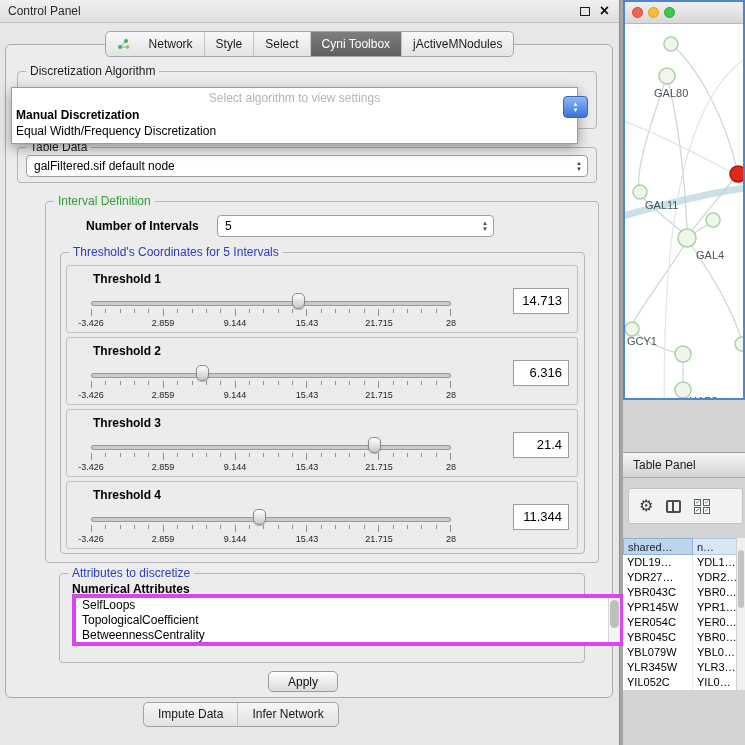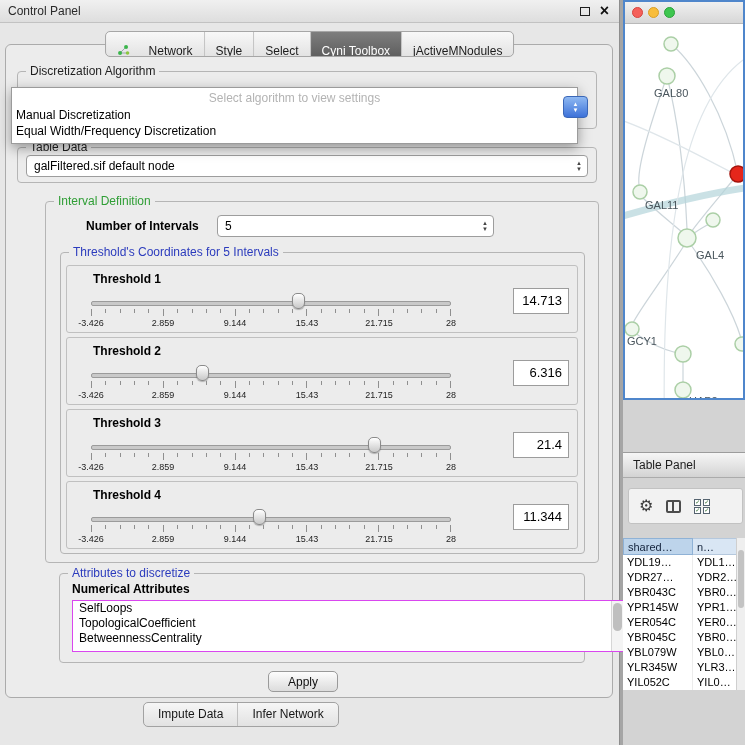--- a/index.html
+++ b/index.html
@@ -14,41 +14,41 @@
   .titlebar{position:absolute;left:0;right:0;top:0;height:22px;background:linear-gradient(#f0f0f0,#dedede);
             border-bottom:1px solid #c2c2c2}
   .tb-title{position:absolute;left:8px;top:0;line-height:22px;font-size:12px;color:#2a2a2a}
   .tb-icons{position:absolute;right:10px;top:0;height:22px;display:flex;align-items:center;gap:10px}
   .float-icon{width:10px;height:9px;border:1.5px solid #1d1d1d;display:inline-block;box-sizing:border-box}
   .close-icon{font-size:16px;font-weight:bold;color:#101010;line-height:20px}
 
   .tab-strip{position:absolute;top:31px;left:50%;transform:translateX(-50%);height:24px;display:flex;
              background:linear-gradient(#f8f8f8,#e3e3e3);border:1px solid #a6a6a6;border-radius:5px;
              z-index:5;overflow:hidden;white-space:nowrap}
-  .tab{display:flex;align-items:flex-start;gap:19px;padding:12px 11px;font-size:12px;color:#1c1c1c;
+  .tab{display:flex;align-items:center;gap:19px;padding:0 11px;font-size:12px;color:#1c1c1c;
        border-right:1px solid #c3c3c3;cursor:default}
   .tab:last-child{border-right:none}
   .tab.selected{background:linear-gradient(#7e7e7e,#5f5f5f);color:#fff}
 
   .content-frame{position:absolute;left:5px;top:44px;width:608px;bottom:47px;border:1px solid #ababab;
                  border-radius:6px;background:#ececec;box-sizing:border-box}
 
   .group{position:absolute;border:1px solid #b5b5b5;border-radius:4px;box-sizing:border-box}
   .group-title{position:absolute;top:-8px;left:8px;background:#ececec;padding:0 4px;font-size:12px;
                color:#1f1f1f;white-space:nowrap}
   .green-t{color:#2f9e35}
   .blue-t{color:#2b3bbd}
 
   .algo-group{left:11px;top:26px;width:580px;height:58px}
 
   .popup{position:absolute;left:5px;top:42px;width:567px;background:#fff;border:1px solid #9b9b9b;
          box-shadow:0 4px 12px rgba(0,0,0,.38);z-index:50;padding:2px 0 4px;box-sizing:border-box}
   .popup-hint{text-align:center;color:#b3b3b3;font-size:12px;line-height:17px}
   .popup-opt{font-size:12px;line-height:16px;padding-left:4px;color:#000}
-  .popup-opt.bold{font-weight:normal}
+  .popup-opt.bold{font-weight:bold}
 
   .combo-cap{position:absolute;left:557px;top:51px;width:25px;height:22px;border-radius:4px;z-index:60;
              background:linear-gradient(#8fb9f2,#3d72d9);border:1px solid #3a67b8;box-sizing:border-box;
              display:flex;flex-direction:column;align-items:center;justify-content:center;gap:1px}
   .cap-ar{font-size:6px;line-height:5px;color:#fff}
 
   .td-group{left:11px;top:102px;width:580px;height:36px}
   .combo{background:#fff;border:1px solid #9d9d9d;border-radius:4px;position:absolute;box-sizing:border-box}
   .td-combo{left:8px;top:7px;right:8px;height:22px}
   .combo-text{position:absolute;left:7px;top:0;line-height:20px;font-size:12px;color:#000;white-space:nowrap}
@@ -73,22 +73,22 @@
   .ticks{position:absolute;left:0;right:0;top:21px;height:8px;display:flex;justify-content:space-between}
   .ticks i{width:1px;background:#8f8f8f;height:4px}
   .ticks i.major{height:7px}
   .tick-labels{position:absolute;left:0;right:0;top:30px;height:11px}
   .tick-labels span{position:absolute;transform:translateX(-50%);font-size:9px;color:#222;white-space:nowrap}
   .value-box{position:absolute;right:8px;top:22px;width:56px;height:26px;background:#fff;border:1px solid #9c9c9c;
              font-size:13px;line-height:24px;text-align:right;padding-right:6px;box-sizing:border-box;color:#000}
 
   .attr-group{left:53px;top:528px;width:526px;height:90px}
   .attr-label{position:absolute;left:12px;top:8px;font-size:12px;font-weight:bold}
-  .list-box{position:absolute;left:12px;top:26px;width:552px;height:52px;background:#fff;
-            border:1px solid #d946ef;overflow:hidden;box-sizing:border-box}
+  .list-box{position:absolute;left:12px;top:20px;width:552px;height:52px;background:#fff;
+            border:4px solid #d946ef;overflow:hidden;box-sizing:border-box}
   .list-item{font-size:12px;line-height:15px;padding-left:6px;color:#000;white-space:nowrap}
   .v-scroll{position:absolute;right:0;top:0;bottom:0;width:12px;background:#f4f4f4;border-left:1px solid #d6d6d6;
             box-sizing:border-box}
   .v-thumb{position:absolute;left:1px;right:1px;top:2px;height:28px;background:#bfbfbf;border-radius:5px}
 
   .apply-btn{position:absolute;left:262px;top:626px;width:70px;height:21px;
              background:linear-gradient(#fdfdfd,#dcdcdc);border:1px solid #9a9a9a;border-radius:5px;
              font-size:12px;font-family:inherit;color:#111}
 
   .bottom-tabs{position:absolute;left:143px;top:702px;height:23px;display:flex;border:1px solid #a2a2a2;

